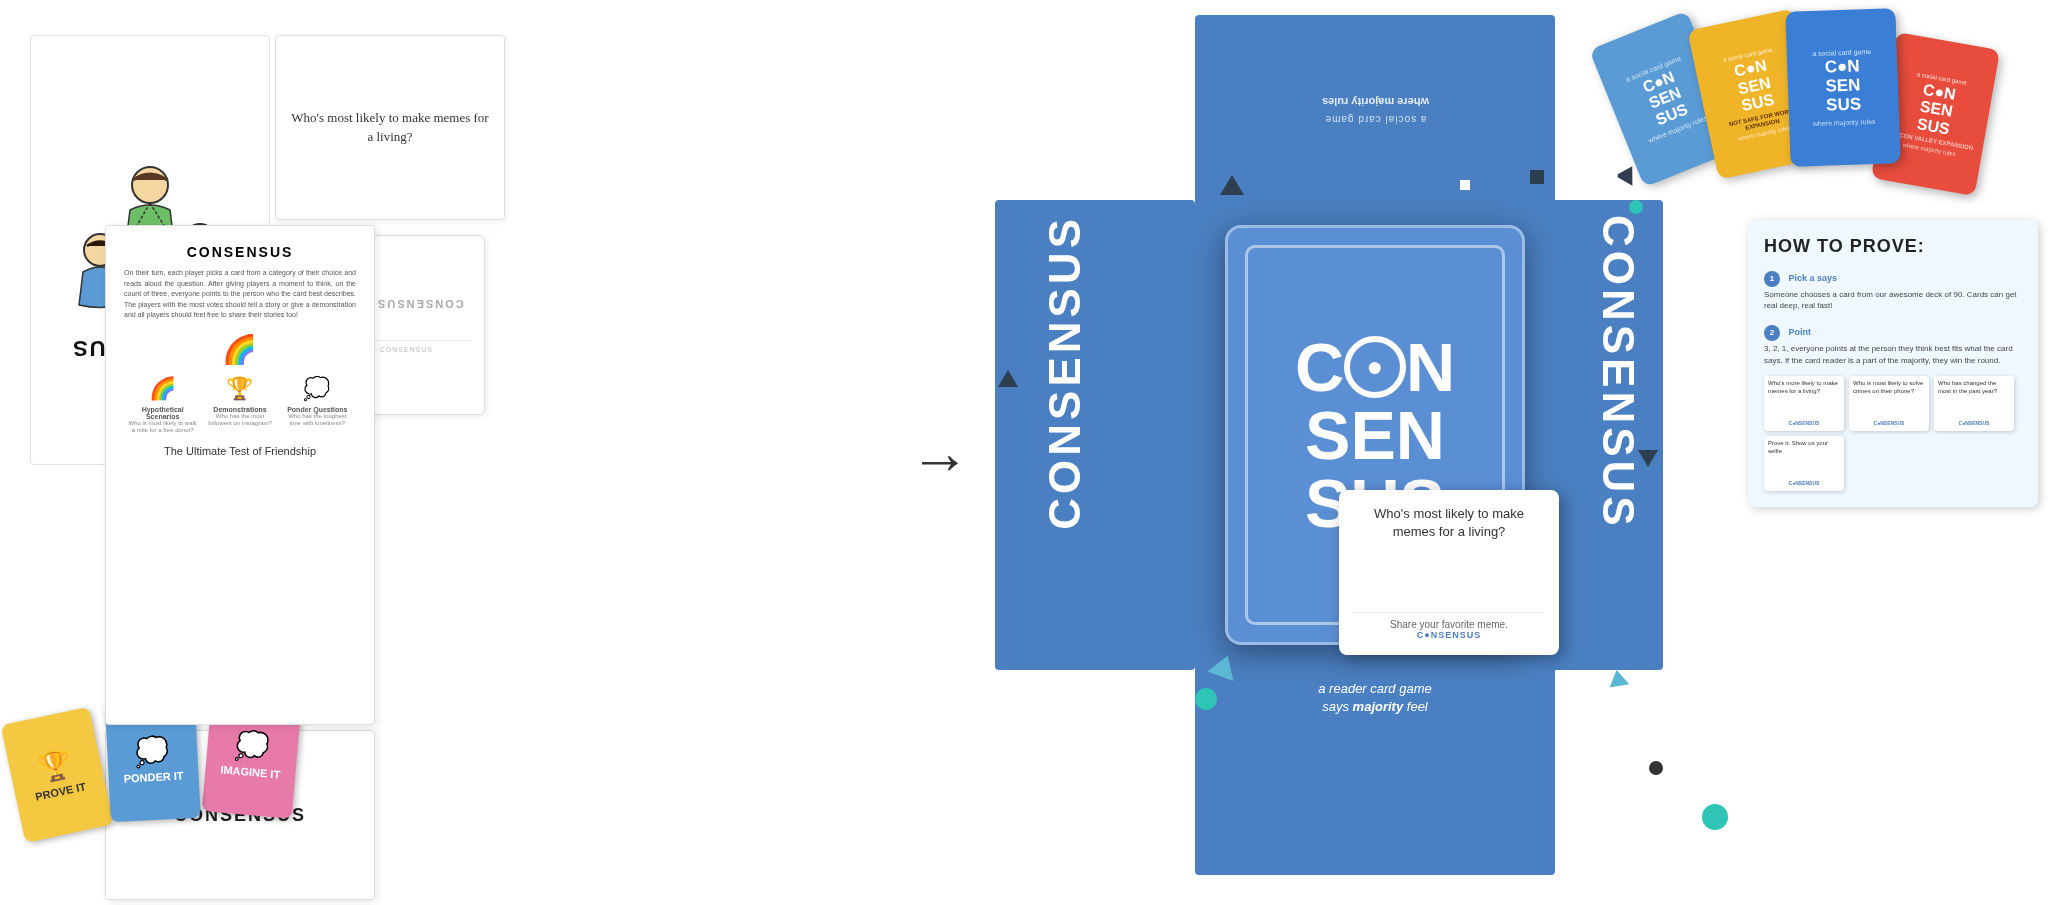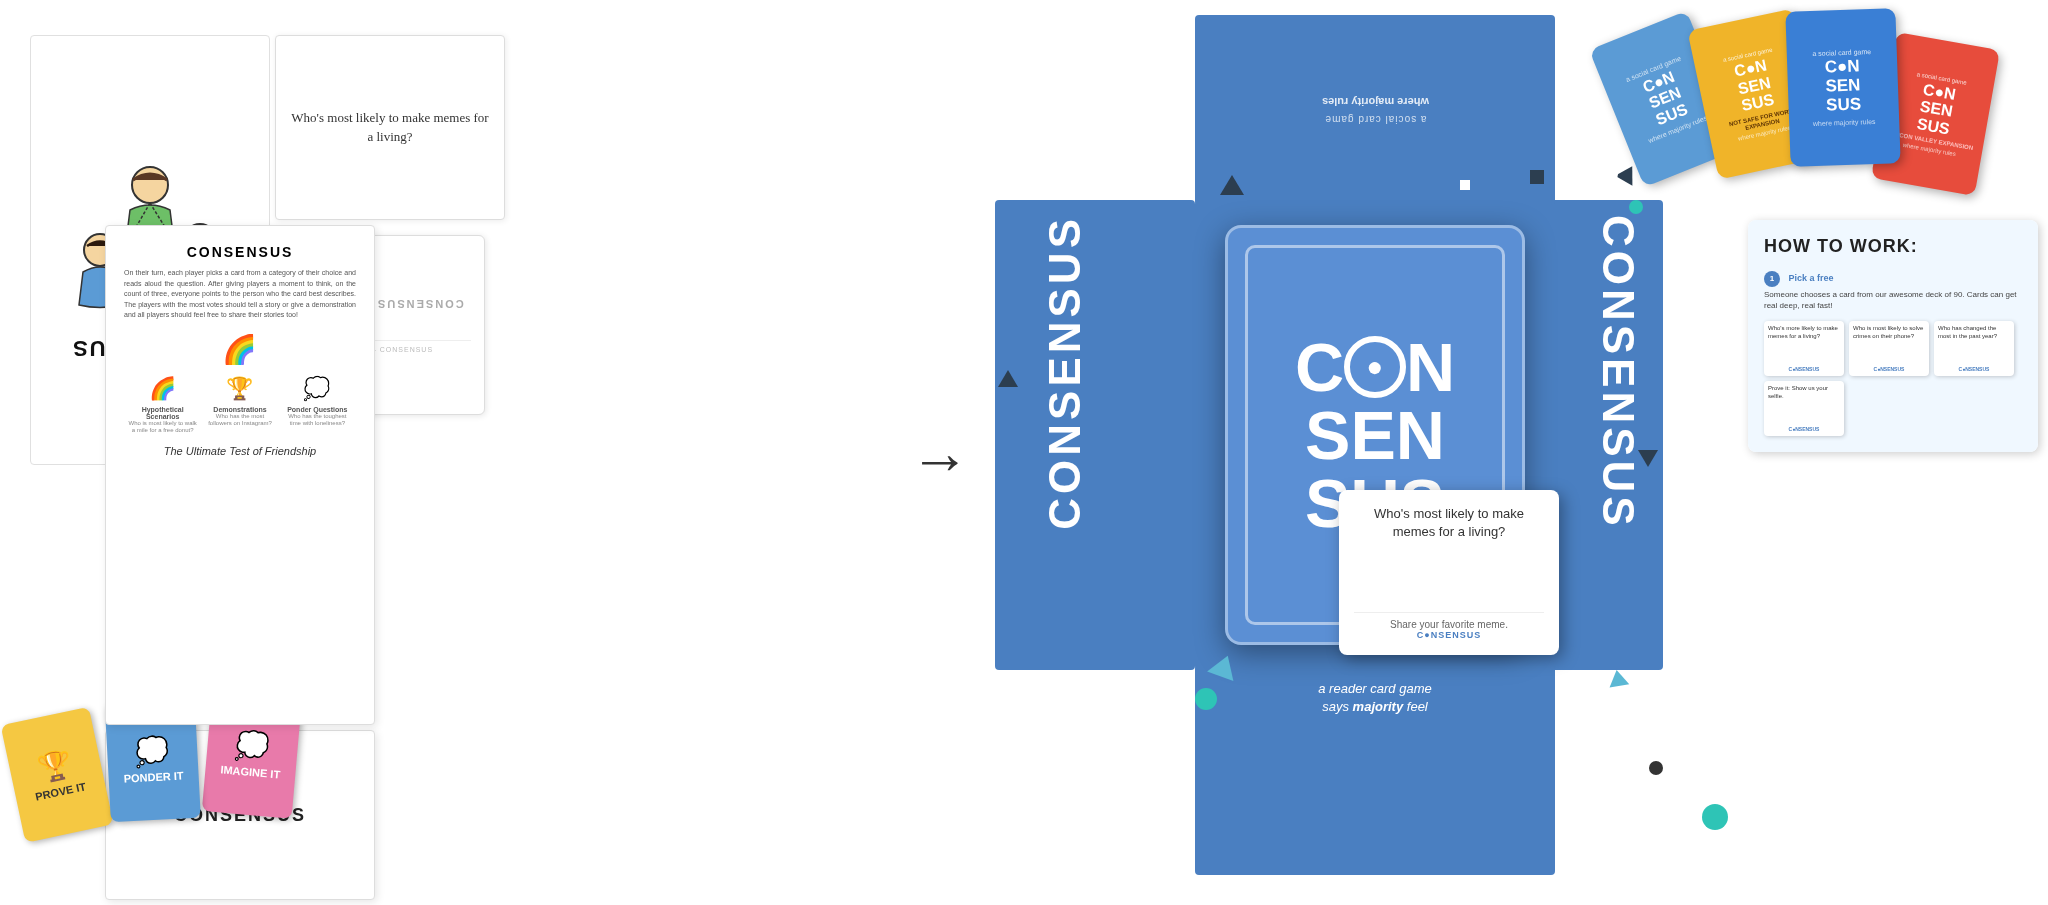--- a/index.html
+++ b/index.html
@@ -171,21 +171,20 @@
       font-size: 6px;
       color: #888;
       line-height: 1.3;
     }
 
     .instr-subtitle {
       font-size: 11px;
       text-align: center;
       color: #333;
       margin-top: 10px;
-      font-style: italic;
     }
 
     .bottom-consensus-text {
       font-family: 'Arial Black', sans-serif;
       font-size: 18px;
       font-weight: 900;
       letter-spacing: 2px;
       text-align: center;
       color: #222;
     }
@@ -523,28 +522,33 @@
     </div>
 
     <div style="position:absolute; top:40px; right:60px; width:105px; height:148px; background:#e74c3c; border-radius:10px; transform:rotate(10deg); z-index:29; display:flex; flex-direction:column; align-items:center; justify-content:center; padding:8px; box-shadow:3px 3px 10px rgba(0,0,0,0.3);">
       <div style="font-size:6px; color:rgba(255,255,255,0.8); margin-bottom:2px;">a social card game</div>
       <div style="font-family:'Arial Black',sans-serif; font-size:16px; color:white; font-weight:900; line-height:1.1; text-align:center;">C●N<br>SEN<br>SUS</div>
       <div style="font-size:6px; color:rgba(255,200,200,0.9); font-weight:bold; margin-top:3px; text-align:center; line-height:1.2;">SILICON VALLEY EXPANSION</div>
       <div style="font-size:6px; color:rgba(255,255,255,0.7); margin-top:2px; text-align:center;">where majority rules</div>
     </div>
 
     <div style="position:absolute; top:220px; right:10px; width:290px; background:rgba(240,248,255,0.97); border-radius:8px; padding:16px; z-index:25; box-shadow:2px 2px 10px rgba(0,0,0,0.2);">
-      <div class="htp-title">HOW TO WORK:</div>
+      <div class="htp-title">HOW TO PROVE:</div>
 
       <div class="htp-step">
         <span class="htp-step-num">1</span>
-        <span class="htp-step-label">Pick a free</span>
+        <span class="htp-step-label">Pick a says</span>
         <div class="htp-step-text">Someone chooses a card from our awesome deck of 90. Cards can get real deep, real fast!</div>
       </div>
 
+      <div class="htp-step">
+        <span class="htp-step-num">2</span>
+        <span class="htp-step-label">Point</span>
+        <div class="htp-step-text">3, 2, 1, everyone points at the person they think best fits what the card says. If the card reader is a part of the majority, they win the round.</div>
+      </div>
 
 
       <div style="display:flex; flex-wrap:wrap; gap:5px; margin-top:10px;">
         <div class="tiny-card">
           <div style="font-size:6px;">Who's more likely to make memes for a living?</div>
           <div class="tiny-card-brand">C●NSENSUS</div>
         </div>
         <div class="tiny-card">
           <div style="font-size:6px;">Who is most likely to solve crimes on their phone?</div>
           <div class="tiny-card-brand">C●NSENSUS</div>

